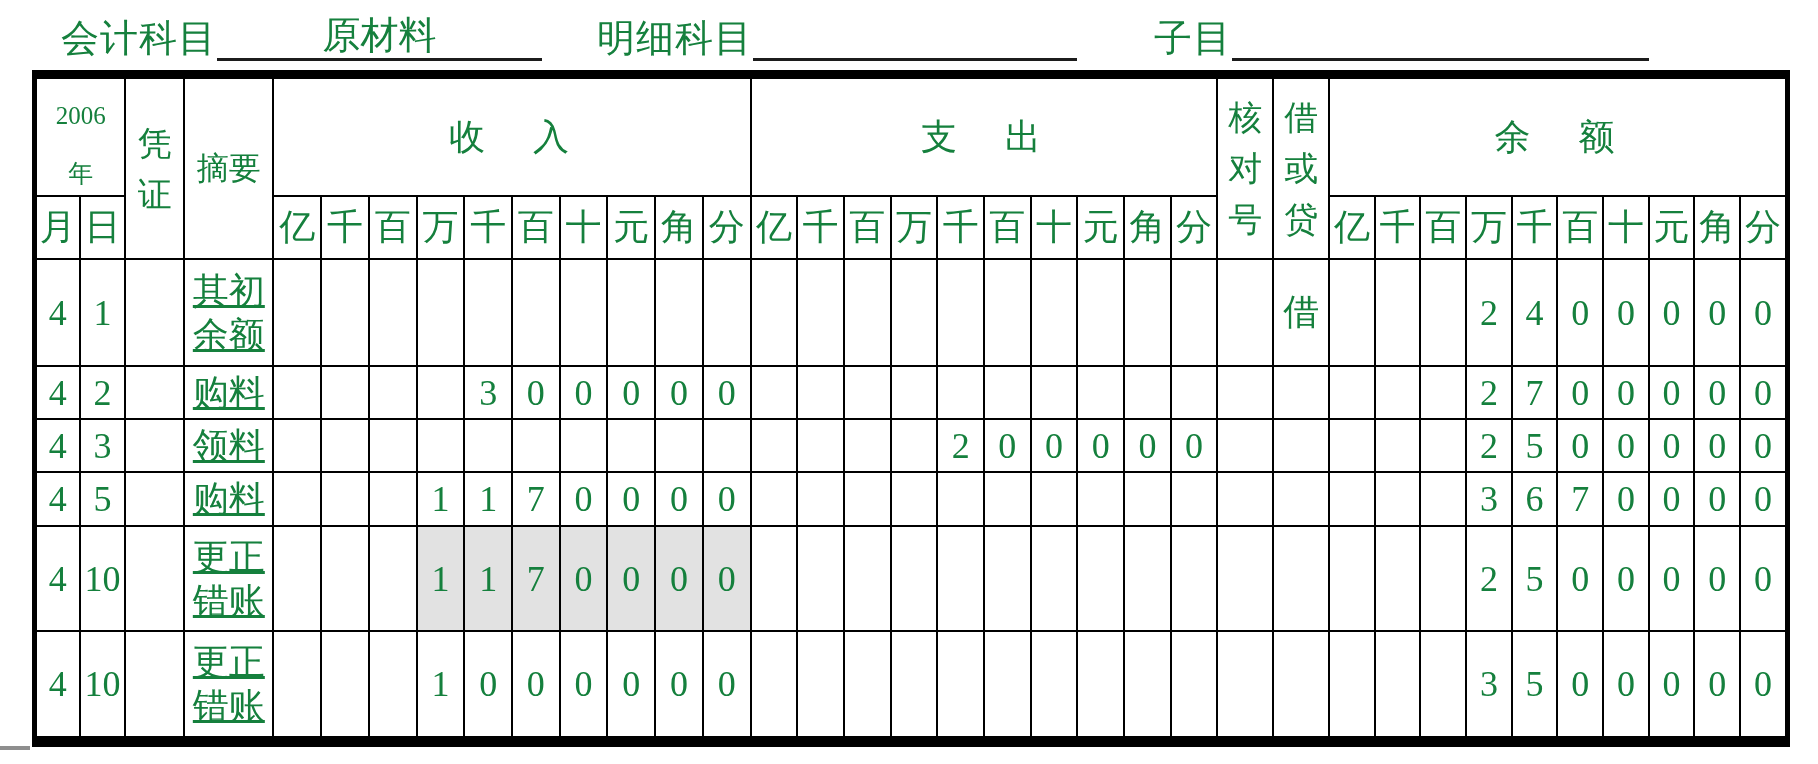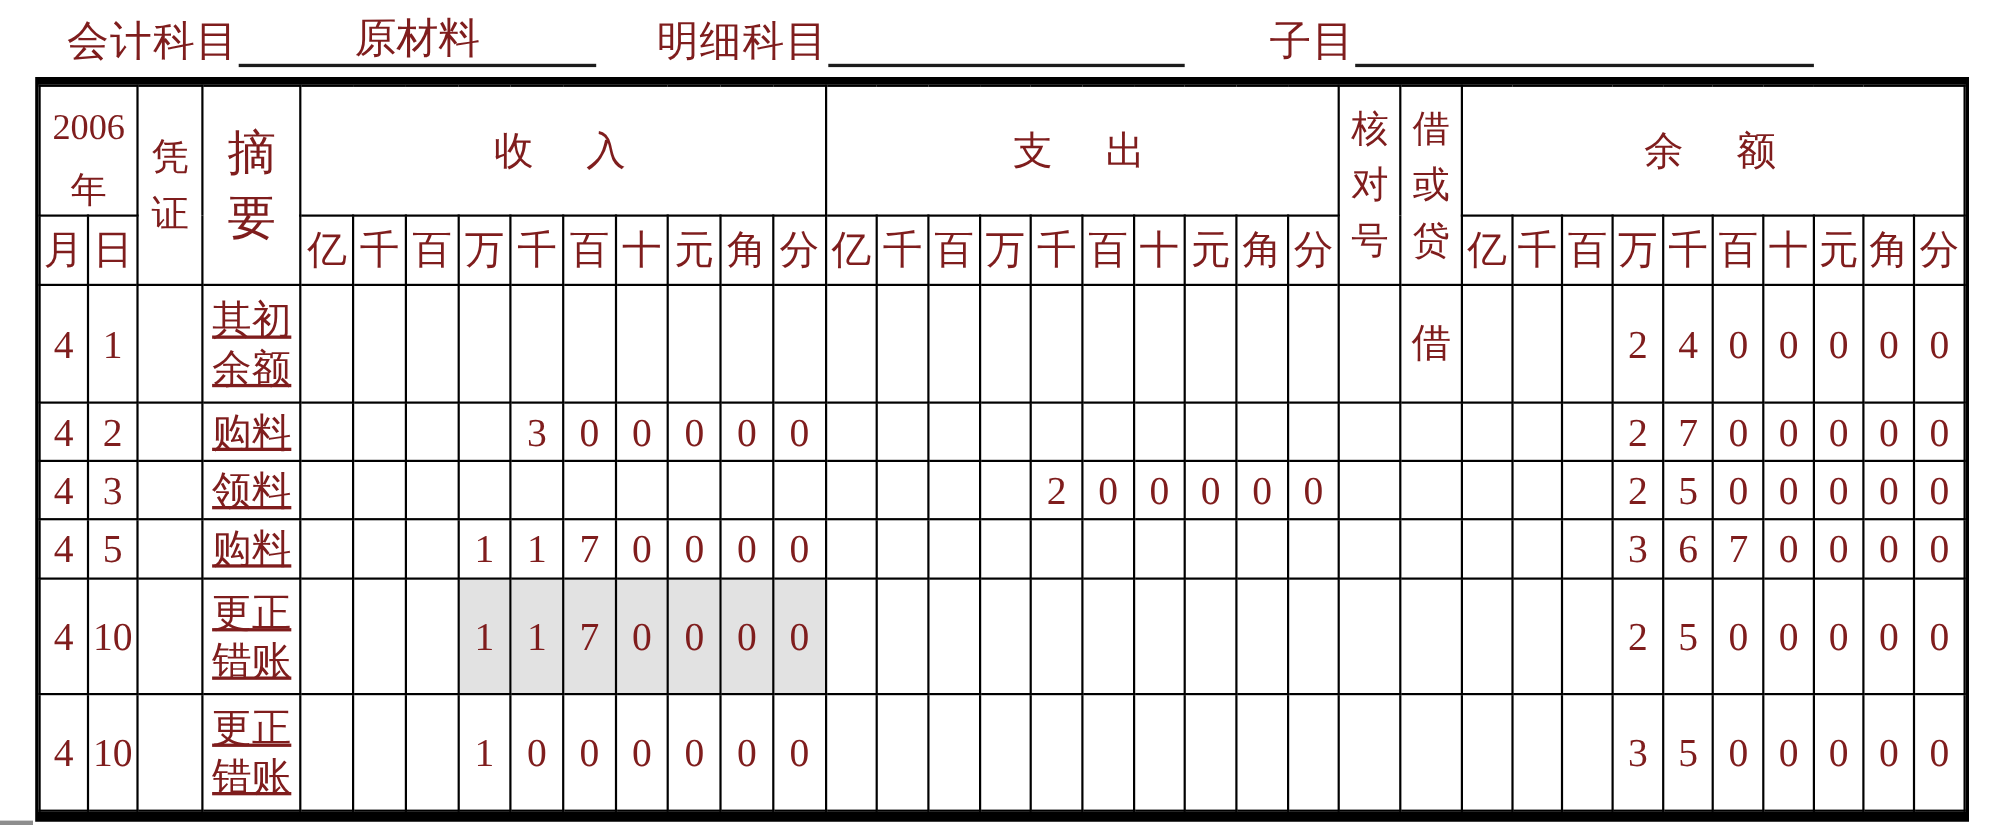--- a/index.html
+++ b/index.html
@@ -1,18 +1,18 @@
 <!DOCTYPE html>
 <html><head>
 <meta charset="utf-8">
 <style>
   html, body { margin: 0; padding: 0; background: #fff; }
   .canvas {
     position: relative; width: 1818px; height: 764px; background: #ffffff;
-    font-family: "Liberation Serif", "DejaVu Serif", serif; color: #7f1d1d; overflow: hidden;
+    font-family: "Liberation Serif", "DejaVu Serif", serif; color: #15803d; overflow: hidden;
   }
 
   
   .topline { position: absolute; left: 61px; top: 12px; white-space: nowrap; font-size: 38px; line-height: 46px; }
   .topline .lbl { display: inline-block; vertical-align: bottom; letter-spacing: 1px; }
   .topline .ul  { display: inline-block; vertical-align: bottom; border-bottom: 3px solid #1c1c1c; text-align: center; height: 46px; }
   .ul1 { width: 325px; }
   .ul2 { width: 324px; margin-right: 77px; }
   .ul3 { width: 417px; }
   .gap1 { display:inline-block; width: 55px; }
@@ -26,21 +26,21 @@
   table.ledger { border-collapse: collapse; table-layout: fixed; width: 1752px; }
   table.ledger td {
     border: 2px solid #000; padding: 0; text-align: center; vertical-align: middle;
     overflow: hidden; font-size: 36px;
   }
   tr.h1 td { height: 96px; }
   tr.h2 td { height: 61px; }
   tbody td { border-top: 3px solid #000; }
   td.dbl { border-left: 6px double #000; }
 
-  .yearcell div { line-height: 42px; font-size: 33px; margin-top: 16px; }
+  .yearcell div { line-height: 42px; font-size: 25px; margin-top: 16px; }
   .vert .vtxt { width: 40px; margin: 0 auto; word-break: break-all; line-height: 1.5; font-size: 34px; }
   td.bighead { font-size: 36px; letter-spacing: 6px; }
   td.dh { font-size: 33px; }
 
   td.numc { font-size: 37px; }
   td.sumc { font-size: 33px; }
   td.sumc .sline { line-height: 44px; text-decoration: underline; }
   td.digit { font-size: 37px; }
   td.hl { background: #e2e2e2; }
   td.hl-mid { border-left: 3px solid #fff; }
@@ -99,21 +99,21 @@
       <thead>
         <tr class="h1">
           <td colspan="2" class="yearcell">
             <div>2006</div>
             <div>年</div>
           </td>
           <td rowspan="2" class="vert">
             <div class="vtxt">凭证</div>
           </td>
           <td rowspan="2">
-            <span style="font-size:44px">摘要</span>
+            <span style="font-size:32px">摘要</span>
           </td>
           <td colspan="10" class="bighead">收　入</td>
           <td colspan="10" class="bighead dbl">支　出</td>
           <td rowspan="2" class="vert dbl">
             <div class="vtxt">核对号</div>
           </td>
           <td rowspan="2" class="vert">
             <div class="vtxt">借或贷</div>
           </td>
           <td colspan="10" class="bighead dbl">余　额</td>

